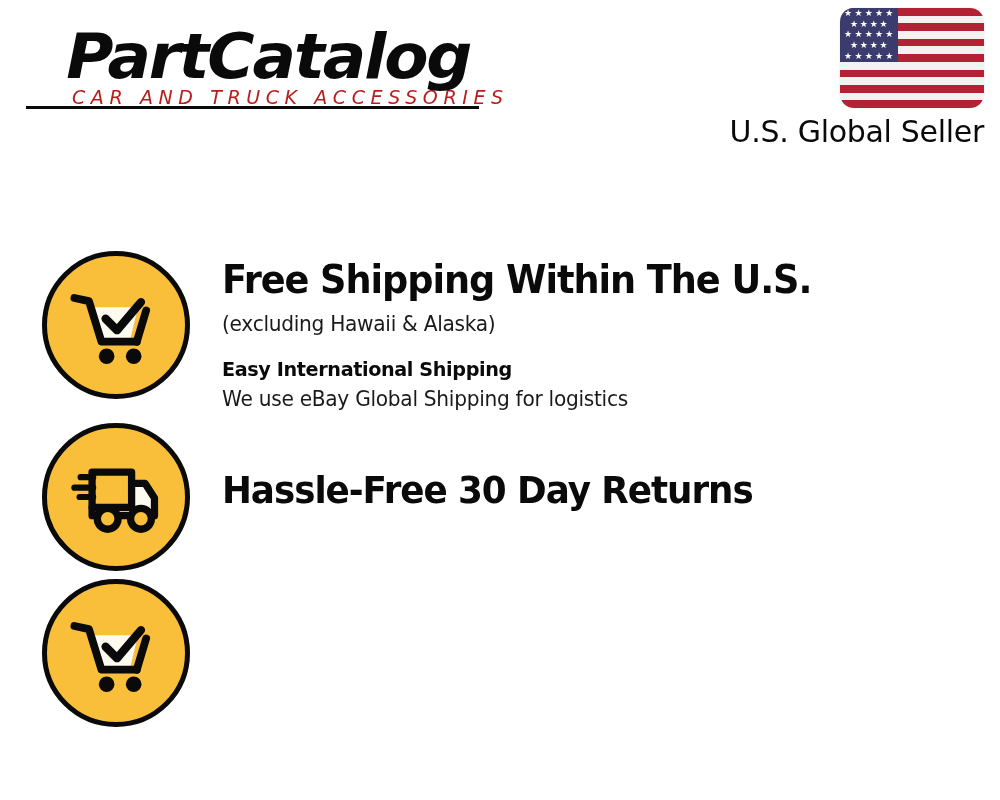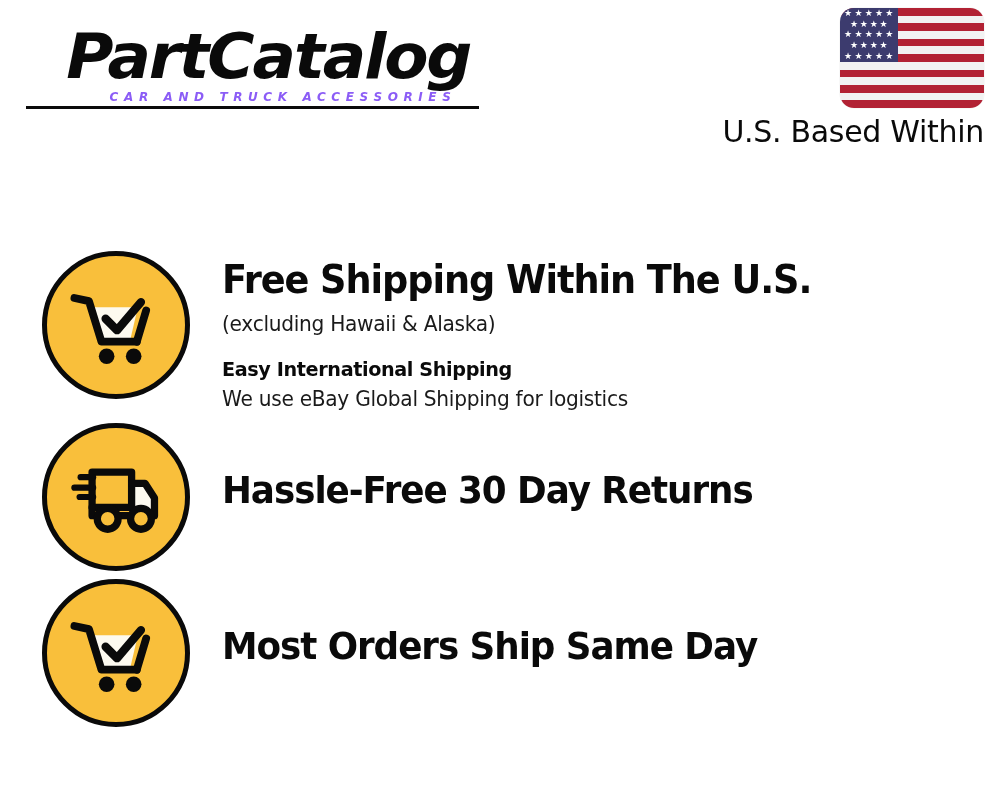--- a/index.html
+++ b/index.html
@@ -41,25 +41,25 @@
     letter-spacing: -2px;
     line-height: 62px;
     color: #0a0a0a;
     transform: scaleX(1.04);
     transform-origin: left center;
     white-space: nowrap;
   }
   .logo-tagline {
     font-family: "DejaVu Sans", sans-serif;
     font-style: italic;
-    font-weight: bold;
-    font-size: 12px;
+    font-weight: normal;
+    font-size: 19px;
     letter-spacing: 5.6px;
     line-height: 16px;
-    color: #8b5cf6;
+    color: #b91c1c;
     margin-top: 1px;
     margin-left: 48px;
     white-space: nowrap;
   }
   .logo-underline {
     position: absolute;
     left: 26px;
     top: 106px;
     width: 453px;
     height: 3px;
@@ -272,21 +272,21 @@
           </div>
         <div class="star-row">
             <span class="star">★</span>
             <span class="star">★</span>
             <span class="star">★</span>
             <span class="star">★</span>
             <span class="star">★</span>
           </div>
       </div>
     </div>
-    <div class="seller-label">U.S. Based Within</div>
+    <div class="seller-label">U.S. Global Seller</div>
   </div>
 
 </div>
 
 <div class="features">
 
   <div class="feature-row" id="row-0">
     <div class="badge">
       <svg viewBox="0 0 100 100" aria-hidden="true">
         <polygon points="29,33 71,33 64,63 36,63" fill="#fdfaf0"></polygon>
@@ -328,18 +328,15 @@
     <div class="badge">
       <svg viewBox="0 0 100 100" aria-hidden="true">
         <polygon points="29,33 71,33 64,63 36,63" fill="#fdfaf0"></polygon>
         <path d="M10,24 L24,27 L36,66 L70,66" fill="none" stroke="#0a0a0a" stroke-width="7.5" stroke-linecap="round" stroke-linejoin="round"></path>
         <path d="M70,66 L79,36" fill="none" stroke="#0a0a0a" stroke-width="7.5" stroke-linecap="round" stroke-linejoin="round"></path>
         <path d="M40,44 L51,55 L74,28" fill="none" stroke="#0a0a0a" stroke-width="8" stroke-linecap="round" stroke-linejoin="round"></path>
         <circle cx="41" cy="80" r="7.5" fill="#0a0a0a"></circle>
         <circle cx="67" cy="80" r="7.5" fill="#0a0a0a"></circle>
       </svg>
     </div>
-    <div class="texts">
-      <div class="heading">Most Orders Ship Same Day</div>
-    </div>
   </div>
 
 </div>
 
 </body></html>

